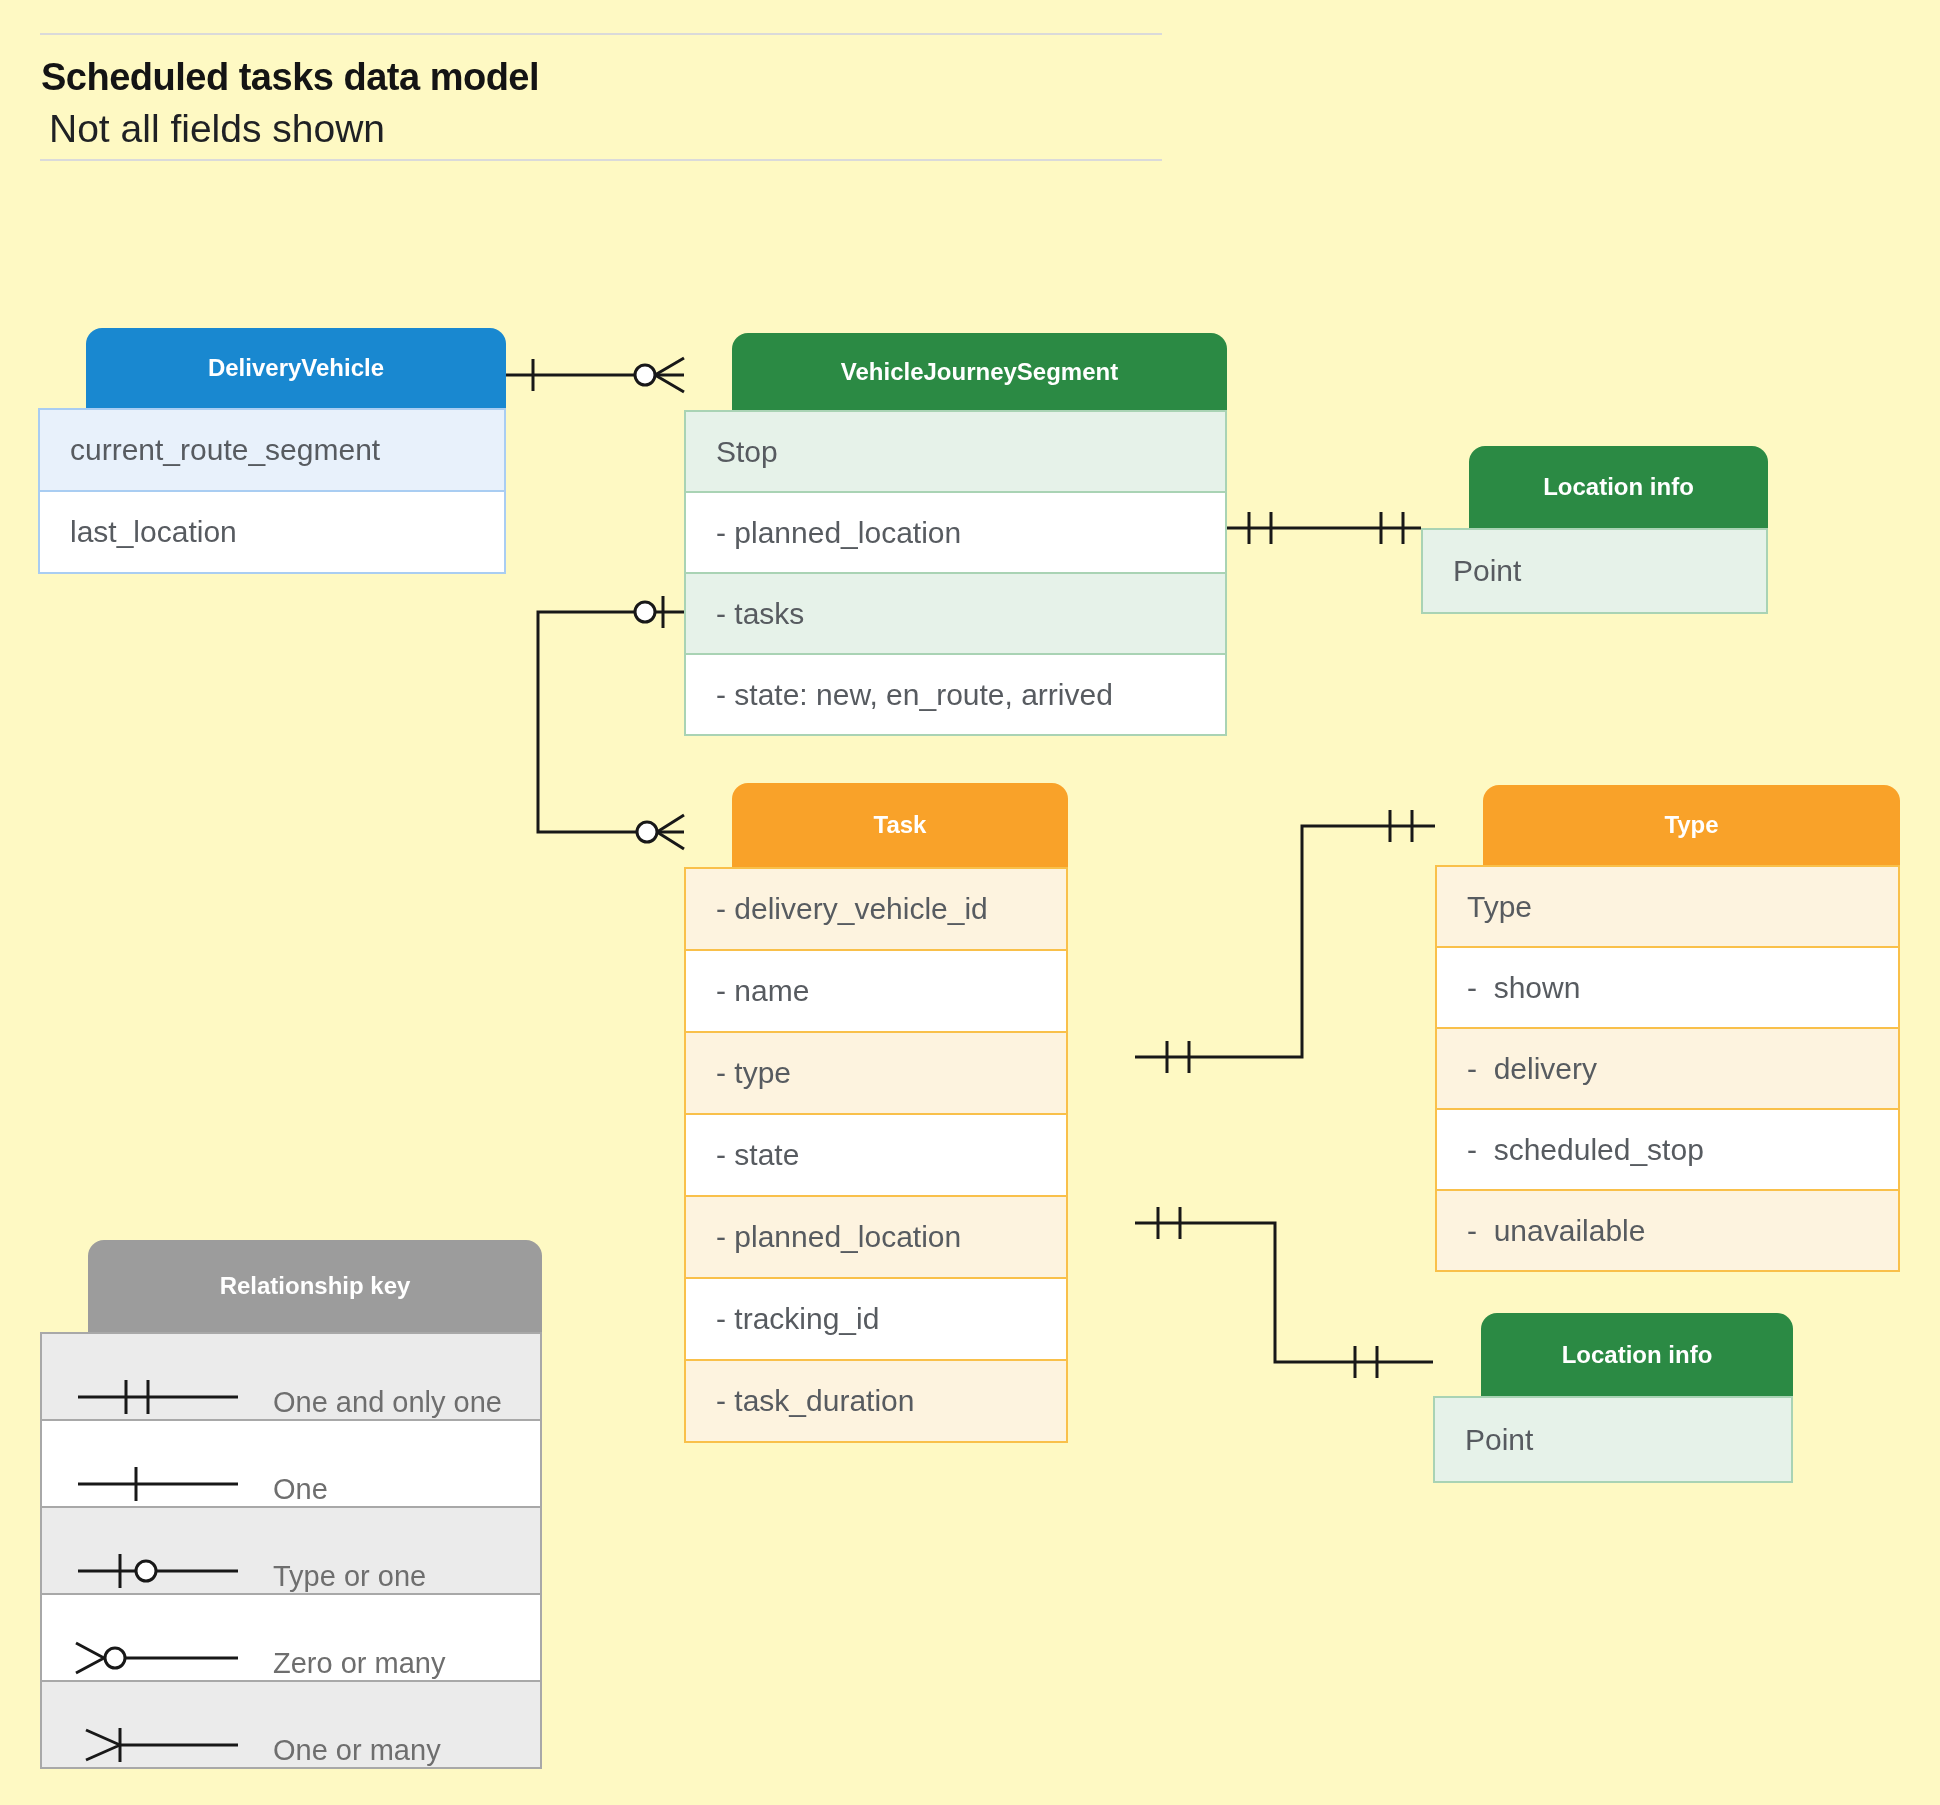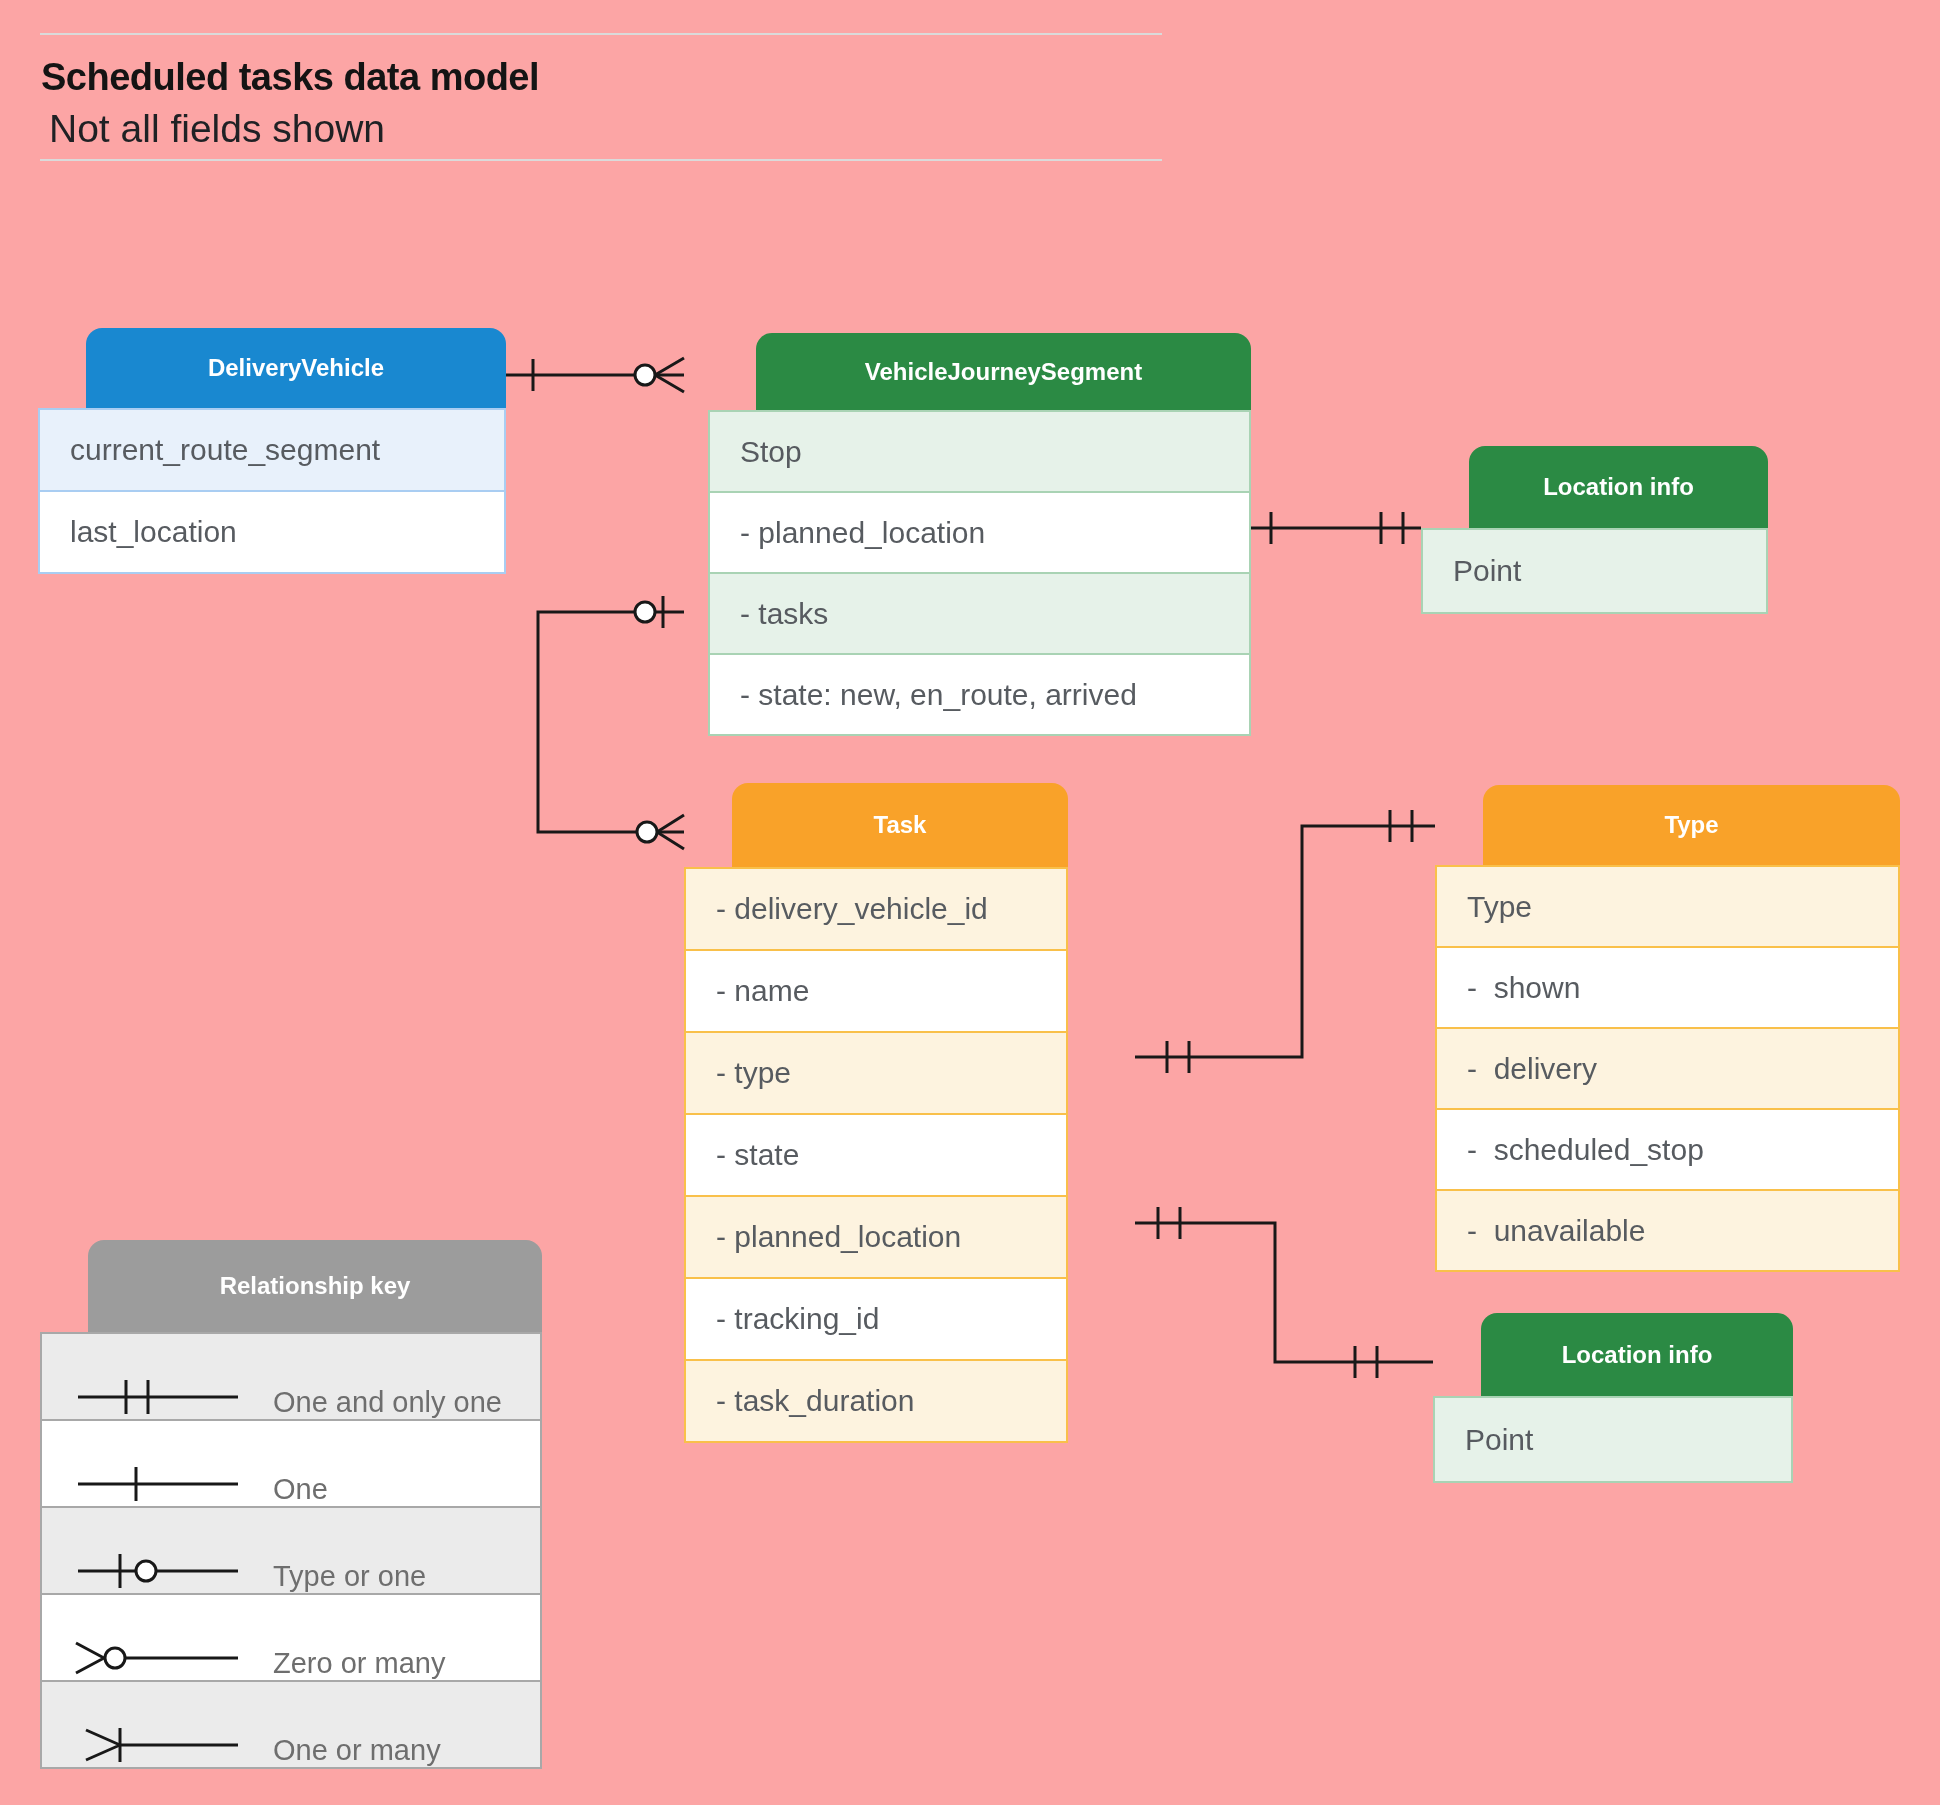--- a/index.html
+++ b/index.html
@@ -1,16 +1,16 @@
 <!DOCTYPE html>
 <html><head>
 <meta charset="utf-8">
 <style>
   html,body{margin:0;padding:0;background:#ffffff;}
-  #canvas{position:relative;width:1940px;height:1805px;background:#fca5a5;
+  #canvas{position:relative;width:1940px;height:1805px;background:#fef9c3;
           font-family:"Liberation Sans", sans-serif;overflow:hidden;}
 
   .h-rule{position:absolute;left:40px;width:1122px;height:2px;background:#dadada;}
   #page-title{position:absolute;left:41px;top:56px;font-size:38px;font-weight:700;
               color:#141414;letter-spacing:-0.5px;}
   #page-subtitle{position:absolute;left:49px;top:107px;font-size:39px;color:#1f2124;}
 
   svg.wires{position:absolute;left:0;top:0;z-index:1;}
   svg.wires path, svg.wires line{stroke:#181818;stroke-width:3;fill:none;}
   svg.wires circle{stroke:#181818;stroke-width:3;fill:#ffffff;}
@@ -24,21 +24,21 @@
          font-size:30px;color:#575b60;white-space:pre;}
   .e-row:not(:last-child){border-bottom:2px solid var(--bd);}
   .e-row:nth-child(odd){background:var(--shade);}
 
   .blue  {--hd:#1988d0;--bd:#a9cdf2;--shade:#e8f1fb;}
   .green {--hd:#2b8a44;--bd:#a9d3b4;--shade:#e6f2e9;}
   .orange{--hd:#f9a229;--bd:#f9c04a;--shade:#fdf3df;}
   .gray  {--hd:#9c9c9c;--bd:#a8a8a8;--shade:#ebebeb;}
 
   .ent-dv  {--hh:80px;--rh:80px;left:38px;  top:328px; width:468px;}
-  .ent-vjs {--hh:77px;--rh:79px;left:708px; top:333px; width:543px;}
+  .ent-vjs {--hh:77px;--rh:79px;left:684px; top:333px; width:543px;}
   .ent-li1 {--hh:82px;--rh:82px;left:1421px;top:446px; width:347px;}
   .ent-task{--hh:84px;--rh:80px;left:684px; top:783px; width:384px;}
   .ent-type{--hh:80px;--rh:79px;left:1435px;top:785px; width:465px;}
   .ent-li2 {--hh:83px;--rh:83px;left:1433px;top:1313px;width:360px;}
   .ent-key {--hh:92px;--rh:85px;left:40px;  top:1240px;width:502px;}
 
   .ent-key .e-row{padding-left:28px;white-space:normal;align-items:flex-end;}
   .key-sym{flex:0 0 auto;margin-right:28px;}
   .key-sym path, .key-sym line{stroke:#181818;stroke-width:3;fill:none;}
   .key-sym circle{stroke:#181818;stroke-width:3;fill:#ffffff;}

